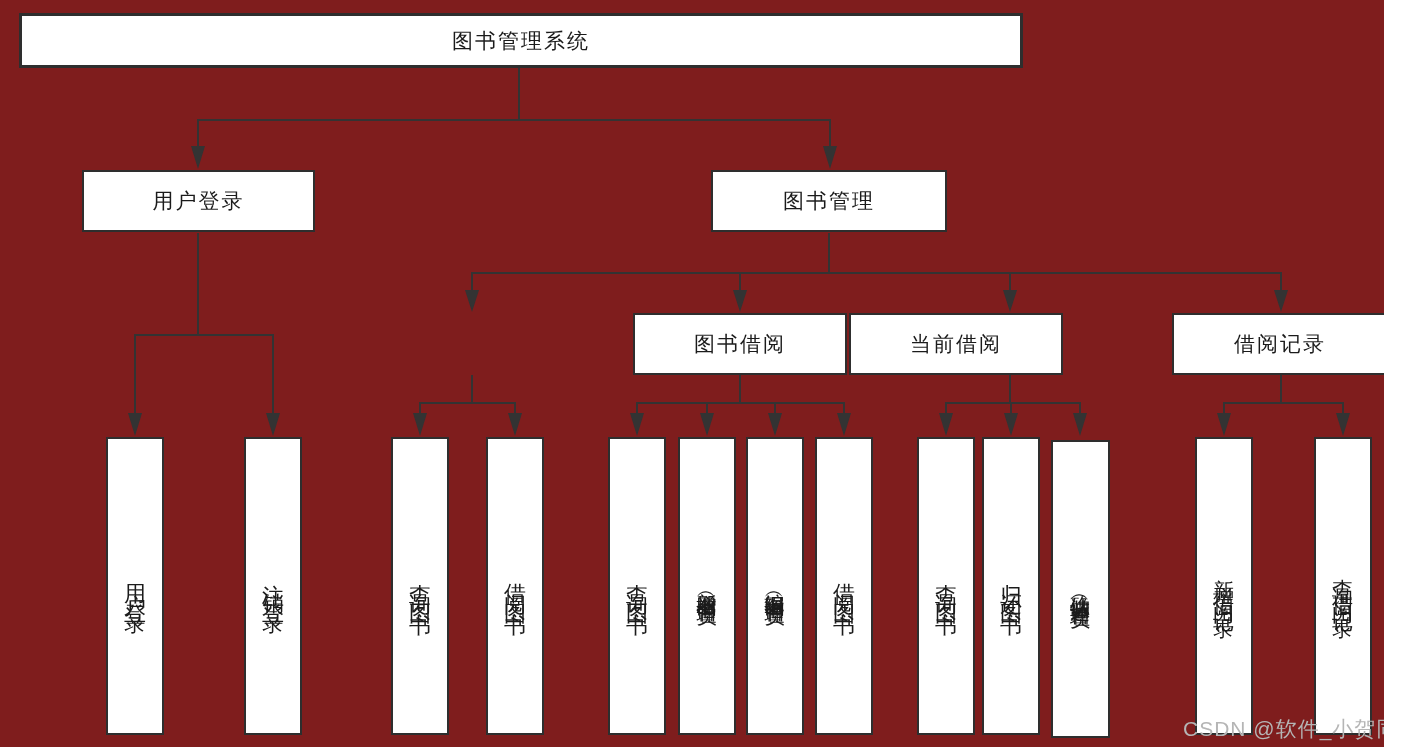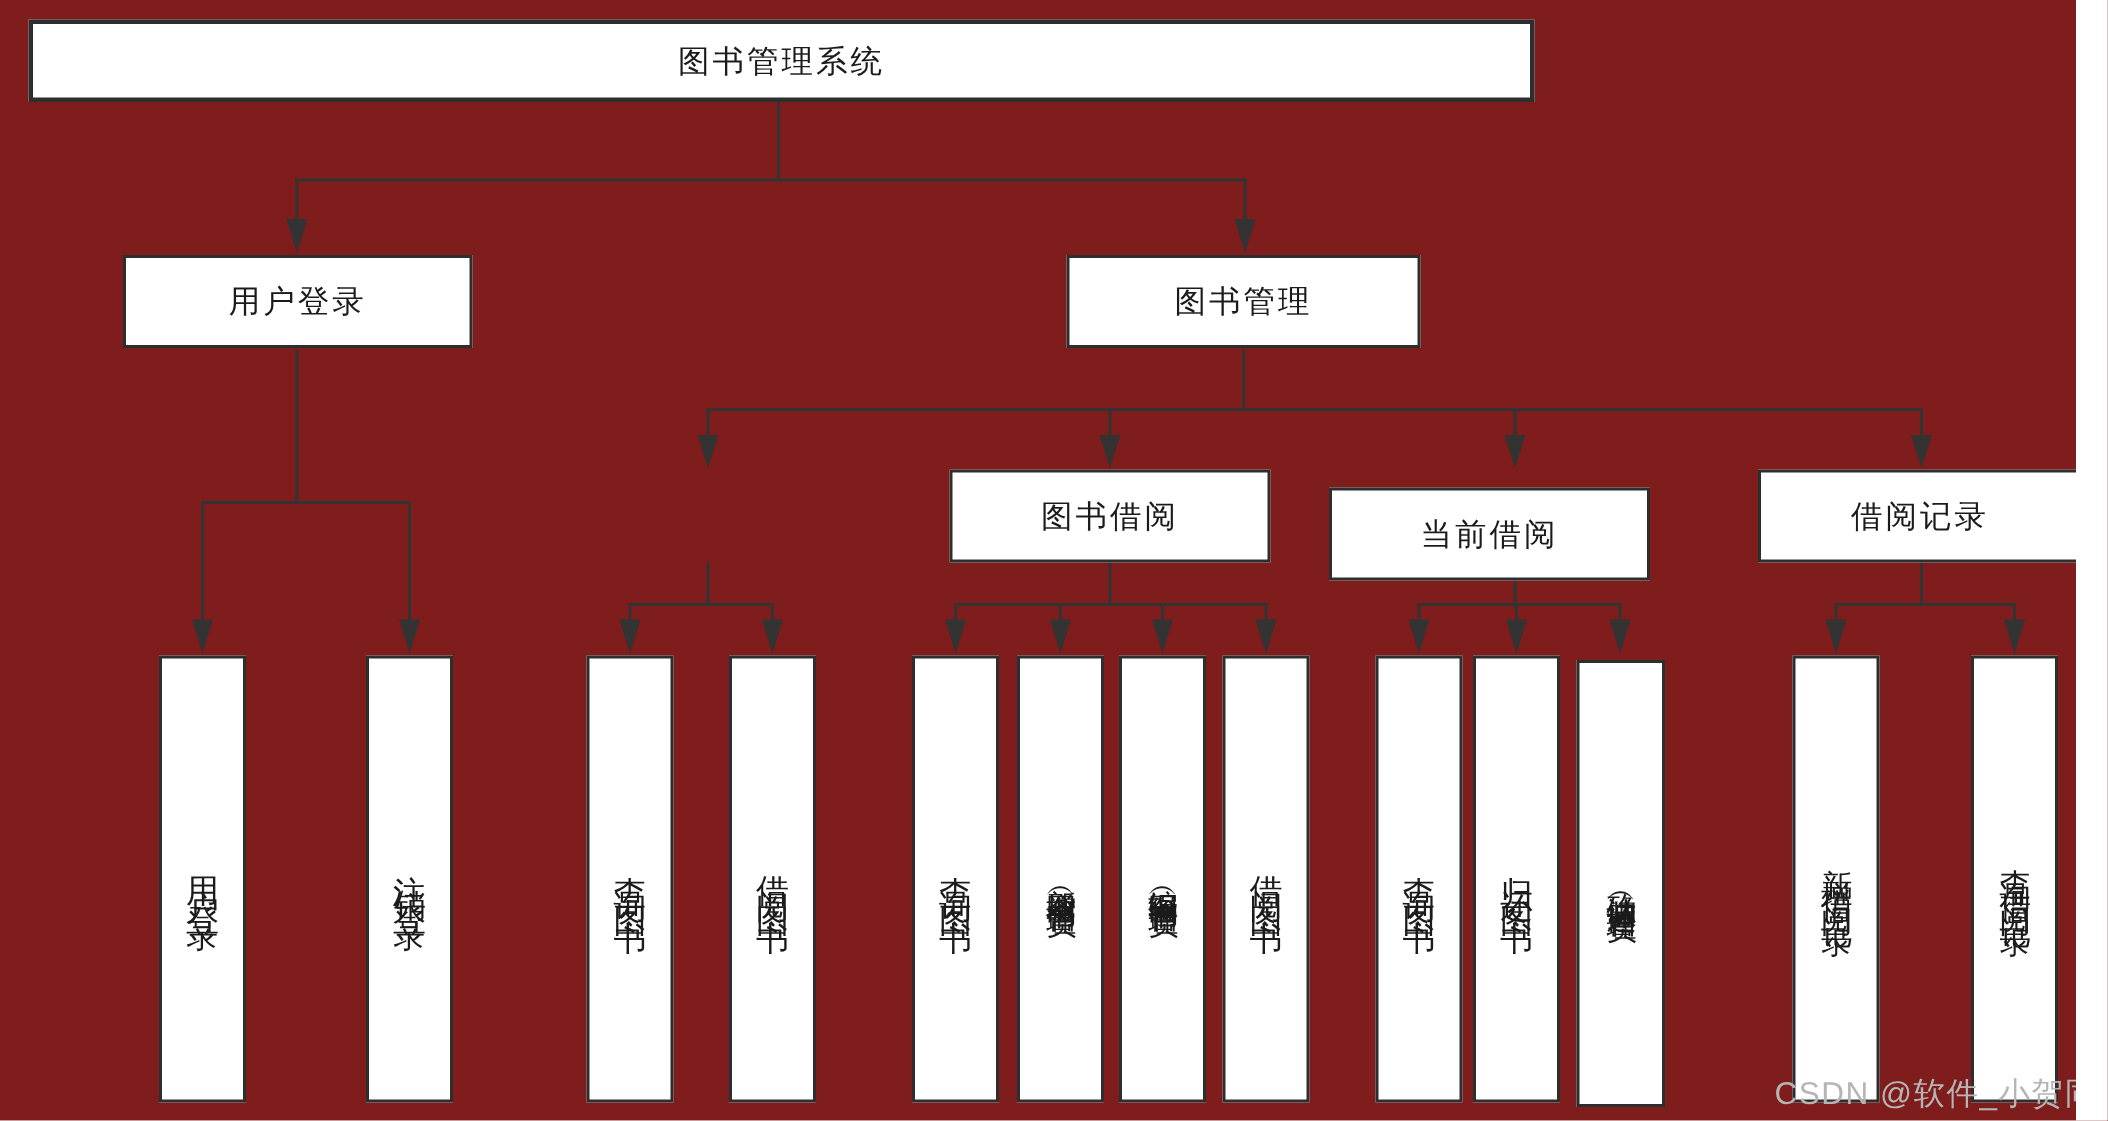--- a/index.html
+++ b/index.html
@@ -119,21 +119,21 @@
       <polygon points="1336,413 1350,413 1343,436"></polygon>
     </g>
   </svg>
 
   <div class="box root" style="left:19px;top:13px;width:1004px;height:55px;">图书管理系统</div>
 
   <div class="box" style="left:82px;top:170px;width:233px;height:62px;">用户登录</div>
   <div class="box" style="left:711px;top:170px;width:236px;height:62px;">图书管理</div>
 
   <div class="box" style="left:633px;top:313px;width:214px;height:62px;">图书借阅</div>
-  <div class="box" style="left:886px;top:313px;width:214px;height:62px;margin-top:12px;">当前借阅</div>
+  <div class="box" style="left:849px;top:313px;width:214px;height:62px;">当前借阅</div>
   <div class="box" style="left:1172px;top:313px;width:216px;height:62px;">借阅记录</div>
 
   <div class="box leaf" style="left:106px;top:437px;width:58px;height:298px;">用户登录</div>
   <div class="box leaf" style="left:244px;top:437px;width:58px;height:298px;">注销登录</div>
 
   <div class="box leaf" style="left:391px;top:437px;width:58px;height:298px;">查询图书</div>
   <div class="box leaf" style="left:486px;top:437px;width:58px;height:298px;">借阅图书</div>
 
   <div class="box leaf" style="left:608px;top:437px;width:58px;height:298px;">查询图书</div>
   <div class="box leaf long" style="left:678px;top:437px;width:58px;height:298px;">新增图书（管理员）</div>

